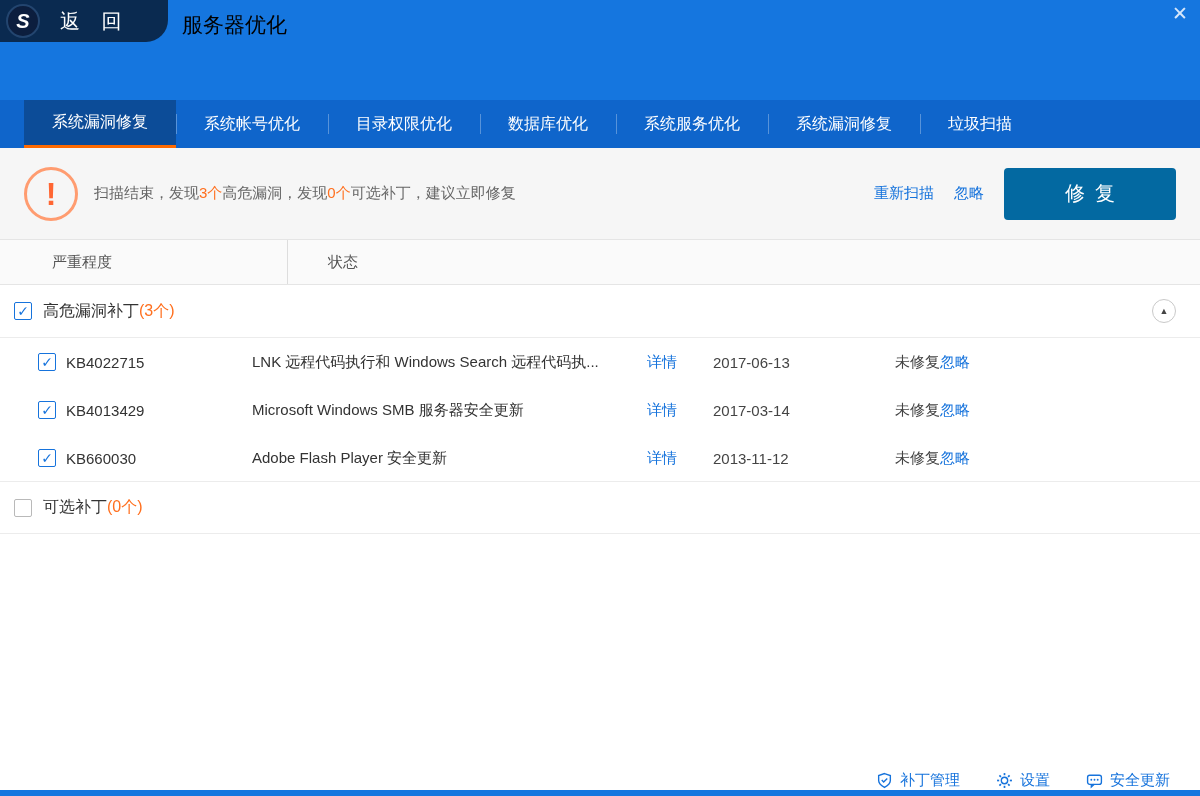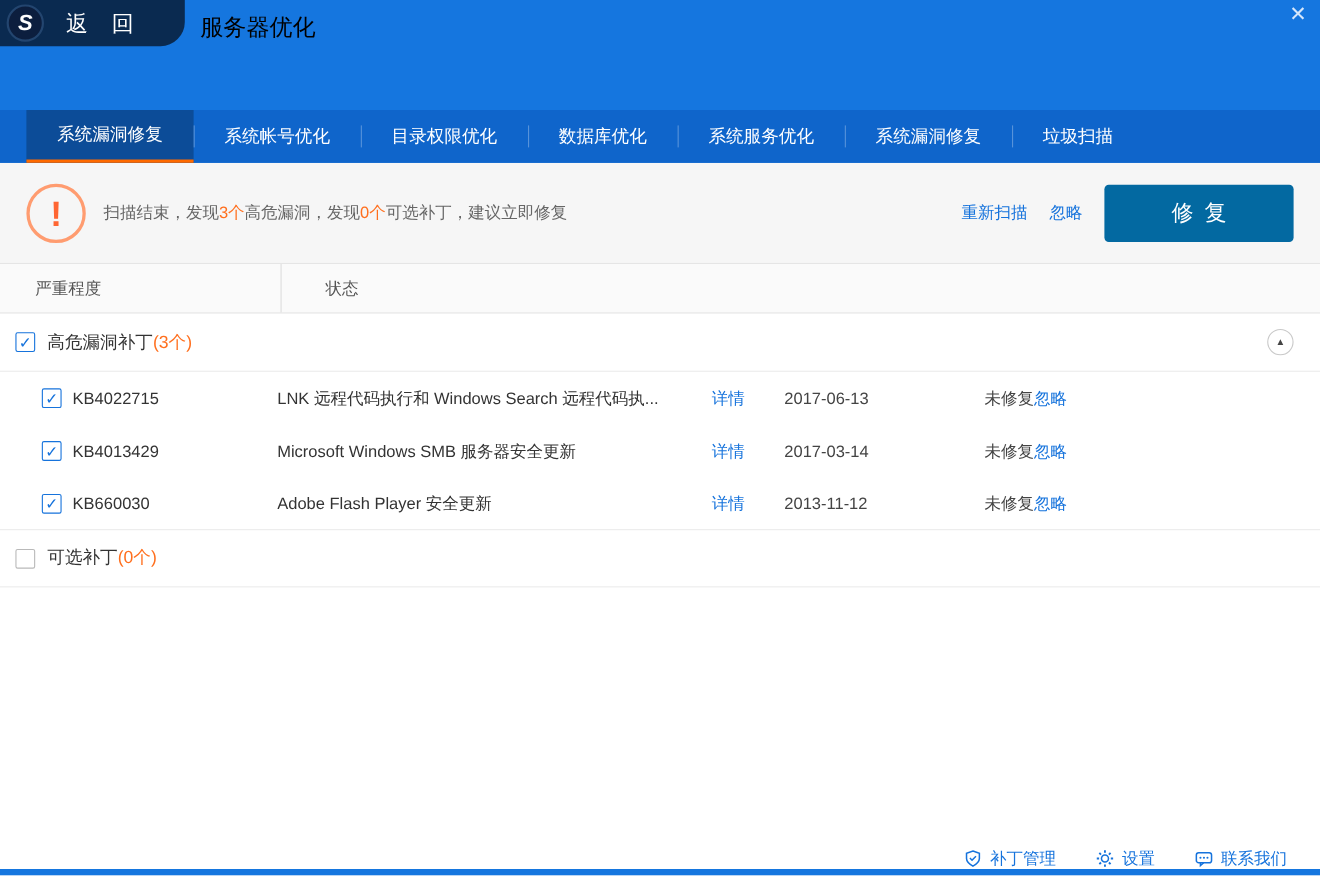--- a/index.html
+++ b/index.html
@@ -37,21 +37,21 @@
   .status-actions .link { font-size:15px; }
   .fix-btn { width:172px; height:52px; background:#0369a1; border:none; border-radius:4px;
              color:#fff; font-size:20px; letter-spacing:10px; padding-left:10px; cursor:pointer;
              font-family:inherit; }
 
   
   .thead { height:45px; background:#fafafa; border-bottom:1px solid #e5e5e5;
            display:flex; align-items:center; font-size:15px; color:#555; }
   .th { height:100%; display:flex; align-items:center; border-right:1px solid #ddd; }
   .th:last-child { border-right:none; }
-  .col1 { width:256px; padding-left:32px; }
+  .col1 { width:288px; padding-left:52px; }
   .col2 { width:453px; padding-left:32px; }
   .col3 { width:188px; padding-left:20px; }
   .col4 { flex:1; padding-left:40px; }
 
   .group-row { height:53px; display:flex; align-items:center; padding-left:14px;
                font-size:16px; color:#333; position:relative; border-bottom:1px solid #ececec; }
   .group-row.bordered-top { border-top:1px solid #ececec; margin-top:-1px; }
   .checkbox { width:18px; height:18px; border:1px solid #b9b9b9; border-radius:2px; background:#fff;
               display:inline-flex; align-items:center; justify-content:center; cursor:pointer; flex:0 0 auto; }
   .checkbox.checked { border-color:#1673dc; }
@@ -224,18 +224,18 @@
     <span class="footer-link">
       <span>
         <svg width="17" height="17" viewBox="0 0 16 16">
             <rect x="1.5" y="3" width="13" height="8.6" rx="2" fill="none" stroke="#1673dc" stroke-width="1.3"></rect>
             <path d="M5 11.6 V14 L7.8 11.6" fill="none" stroke="#1673dc" stroke-width="1.3"></path>
             <circle cx="5" cy="7.3" r="0.9" fill="#1673dc"></circle>
             <circle cx="8" cy="7.3" r="0.9" fill="#1673dc"></circle>
             <circle cx="11" cy="7.3" r="0.9" fill="#1673dc"></circle>
           </svg>
       </span>
-      <span>联系我们</span>
+      <span>安全更新</span>
     </span>
   </div>
   <div class="bottom-strip"></div>
 
 </div>
 
 </body></html>

